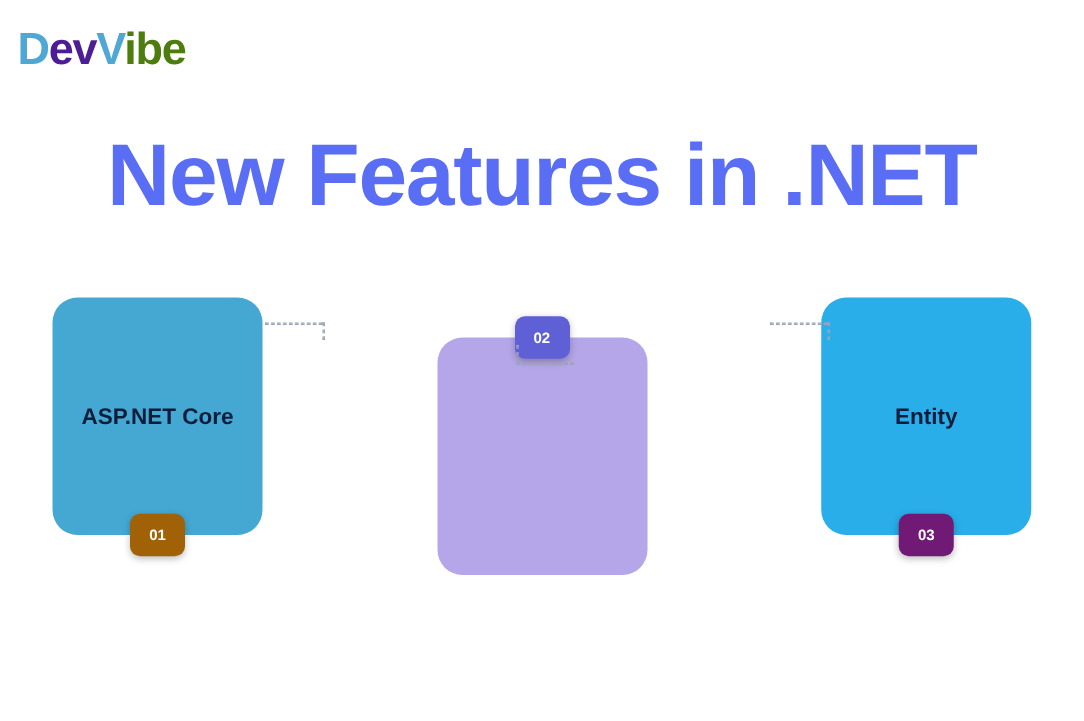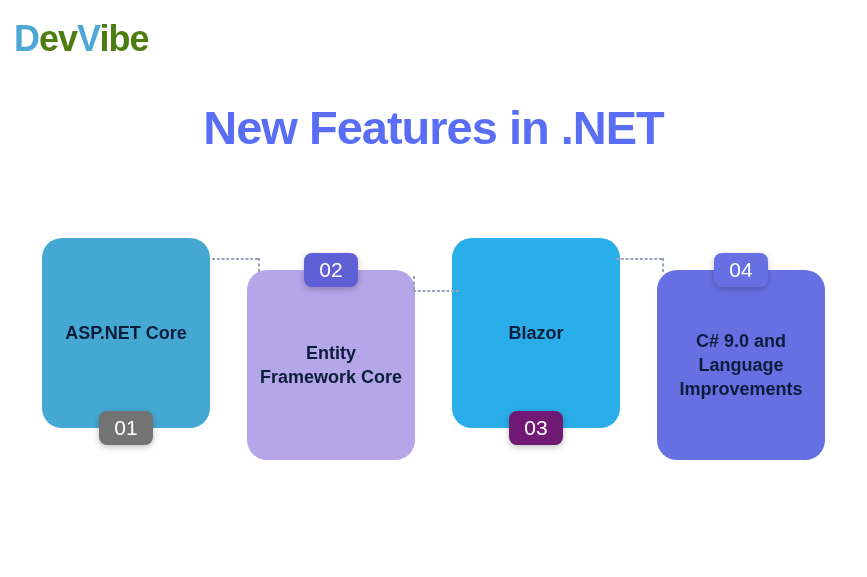--- a/index.html
+++ b/index.html
@@ -13,31 +13,31 @@
   }
   .logo {
     position: absolute;
     top: 18px;
     left: 14px;
     font-size: 36px;
     font-weight: 700;
     letter-spacing: -1px;
   }
   .logo .d-letter { color: #4ea7d4; }
-  .logo .ev-letters { color: #4d7c0f; }
+  .logo .ev-letters { color: #4c1d95; }
   .logo .vibe { color: #4d7c0f; }
   .logo .v2 { color: #4ea7d4; }
 
   .title {
     position: absolute;
     top: 100px;
     left: 0;
     width: 100%;
     text-align: center;
-    font-size: 47px;
+    font-size: 70px;
     font-weight: 800;
     color: #5a6df5;
     letter-spacing: -1px;
   }
 
   .cards {
     position: absolute;
     top: 238px;
     left: 42px;
     right: 42px;
@@ -65,36 +65,36 @@
     margin-top: 32px;
   }
   .c1 { background: #44a8d3; text-align: right; }
   .c2 { background: #b4a6e8; }
   .c3 { background: #29aeea; }
   .c4 { background: #6770e3; }
   .c4 .label { color: #0b1d3a; }
 
   .badge {
     position: absolute;
-    width: 54px;
+    width: 44px;
     height: 34px;
     border-radius: 8px;
     color: #fff;
-    font-size: 21px;
-    font-weight: 400;
+    font-size: 12px;
+    font-weight: 700;
     display: flex;
     align-items: center;
     justify-content: center;
     box-shadow: 0 2px 6px rgba(0,0,0,0.25);
     left: 50%;
     transform: translateX(-50%);
   }
   .badge.top { top: -17px; }
   .badge.bottom { bottom: -17px; }
-  .b1 { background: #737373; }
+  .b1 { background: #a16207; }
   .b2 { background: #5f5fd6; }
   .b3 { background: #701a75; }
   .b4 { background: #6770e3; }
 
   .connector {
     position: absolute;
     border: 1px dashed #9aa4b8;
   }
 </style>
 </head>
@@ -108,32 +108,27 @@
 
 <div class="cards">
 
   <div class="card c1">
     <span class="label">ASP.NET Core</span>
     <span class="badge bottom b1">01</span>
   </div>
 
   <div class="card c2">
     <span class="badge top b2">02</span>
-    <span class="label">Entity Framework Core</span>
   </div>
 
   <div class="card c3">
-    <span class="label">Blazor</span>
+    <span class="label">Entity</span>
     <span class="badge bottom b3">03</span>
   </div>
 
-  <div class="card c4">
-    <span class="badge top b4">04</span>
-    <span class="label">C# 9.0 and Language Improvements</span>
-  </div>
 
 </div>
 
 <div class="connector" style="top:258px; left:212px; width:46px; height:0;"></div>
 <div class="connector" style="top:258px; left:258px; width:0; height:14px;"></div>
 
 <div class="connector" style="top:290px; left:413px; width:46px; height:0;"></div>
 <div class="connector" style="top:276px; left:413px; width:0; height:14px;"></div>
 
 <div class="connector" style="top:258px; left:616px; width:46px; height:0;"></div>

